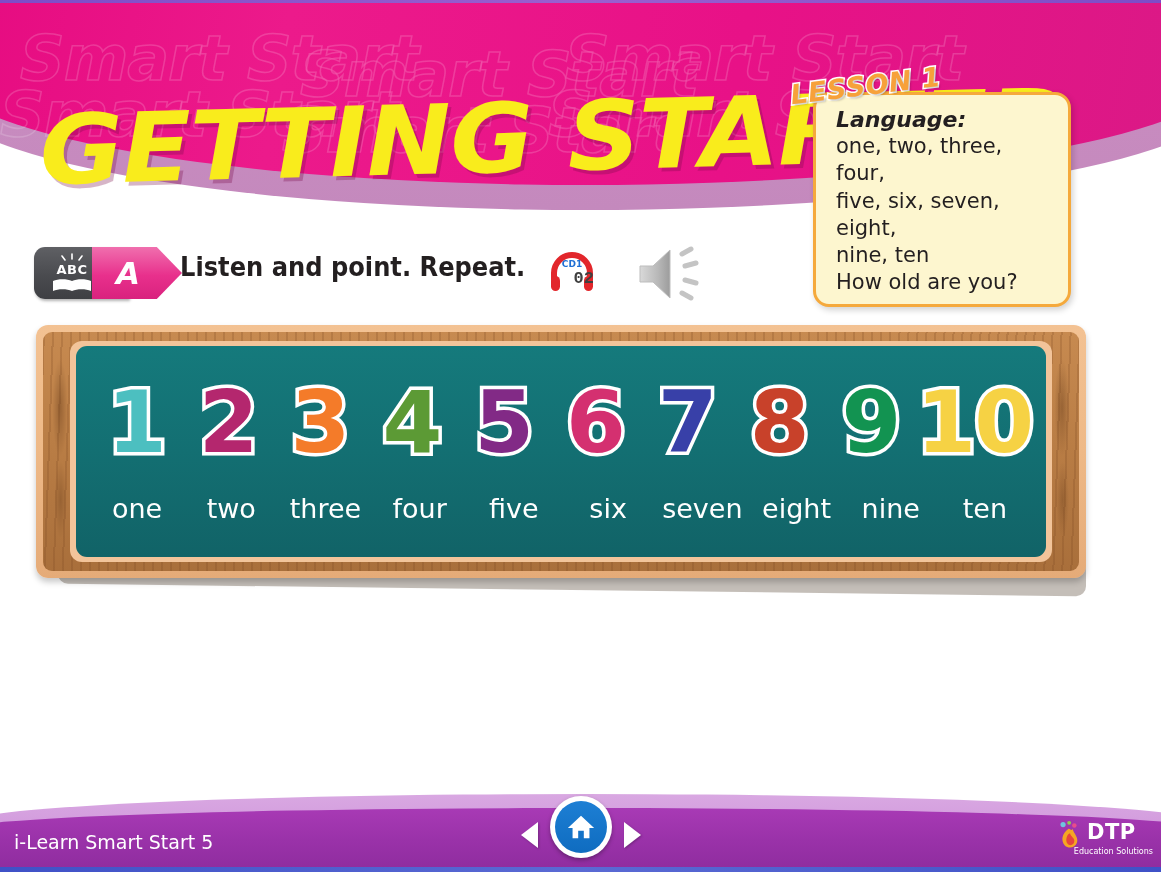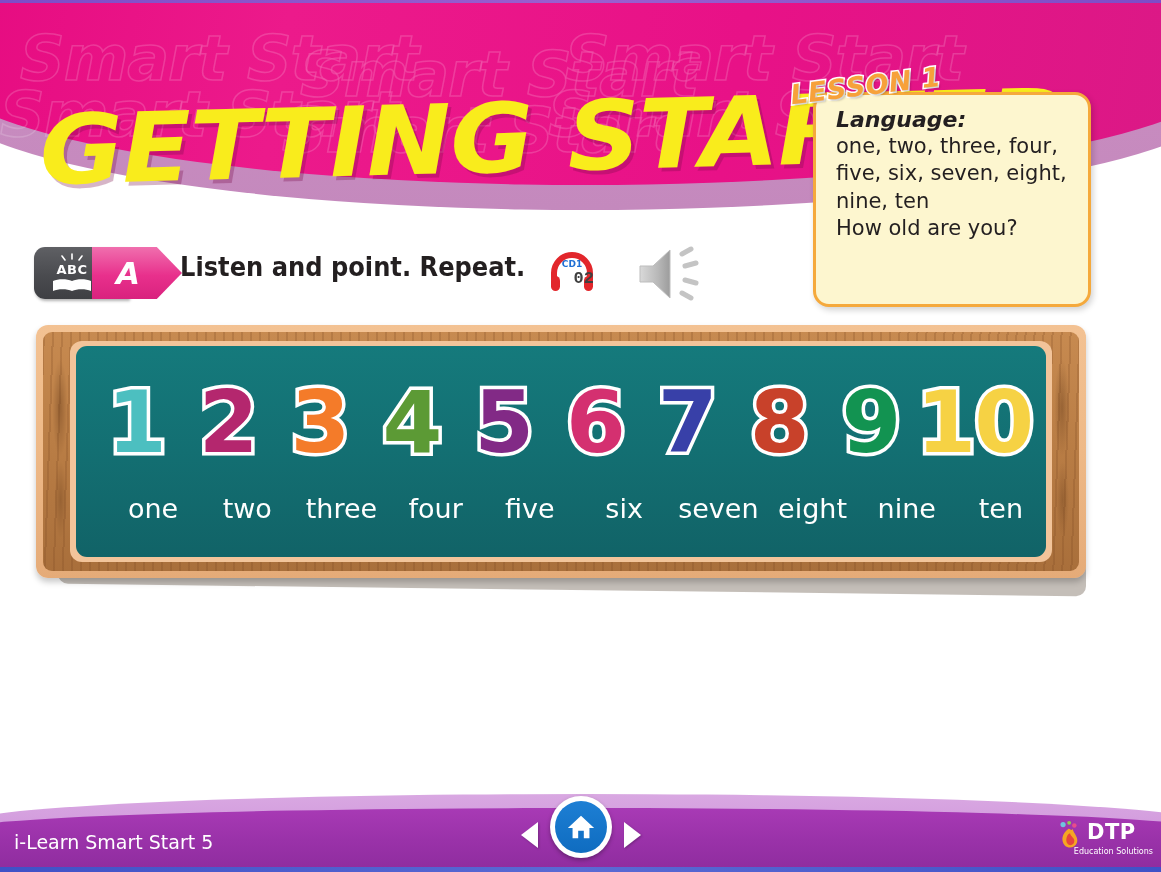--- a/index.html
+++ b/index.html
@@ -56,21 +56,21 @@
     transform:rotate(-7deg);
     font-family:"DejaVu Sans", sans-serif;
     font-size:27px; font-weight:bold; font-style:italic;
     color:#f7a13a; letter-spacing:.5px; white-space:nowrap;
     -webkit-text-stroke:3px #ffffff; paint-order:stroke fill;
     text-shadow:2px 2px 2px rgba(0,0,0,.18);
   }
 
   
   .lang-box {
-    position:absolute; left:813px; top:92px; width:278px; height:215px; z-index:7;
+    position:absolute; left:813px; top:92px; width:258px; height:215px; z-index:7;
     background:#fdf6cf; border:3px solid #f5a93c; border-radius:16px;
     padding:12px 14px 10px 20px;
     box-shadow:2px 3px 6px rgba(0,0,0,.18);
   }
   .lang-title { font-family:"DejaVu Sans", sans-serif; font-size:22px; font-weight:bold;
     font-style:italic; color:#231f20; margin-bottom:1px; }
   .lang-line { font-family:"DejaVu Sans", sans-serif; font-size:21px; color:#231f20; line-height:1.30; }
 
   
   .instr-row { position:absolute; left:34px; top:244px; width:700px; height:62px; z-index:5; }
@@ -143,21 +143,21 @@
     border-radius:11px; overflow:hidden;
   }
 
   .num-row { position:absolute; left:0; top:34px; width:100%; height:96px;
     display:flex; align-items:flex-start; justify-content:space-around; padding:0 14px; }
   .num {
     font-family:"DejaVu Sans", sans-serif; font-size:86px; font-weight:bold;
     line-height:.98; letter-spacing:-2px;
     -webkit-text-stroke:7px #ffffff; paint-order:stroke fill;
   }
-  .word-row { position:absolute; left:16px; top:142px; width:100%; height:40px;
+  .word-row { position:absolute; left:0; top:142px; width:100%; height:40px;
     display:flex; align-items:center; justify-content:space-around; padding:0 14px; }
   .word { font-family:"DejaVu Sans", sans-serif; font-size:27px; color:#ffffff; }
   .cell { flex:1; text-align:center; }
 
   
   .footer-wrap { position:absolute; left:0; bottom:0; width:1161px; height:90px; z-index:5; }
   .footer-light {
     position:absolute; left:-40px; bottom:0; width:1250px; height:78px;
     background:linear-gradient(180deg,#d9a8e2 0%, #c98ad6 100%);
     border-radius:50% 50% 0 0 / 30px 30px 0 0;

